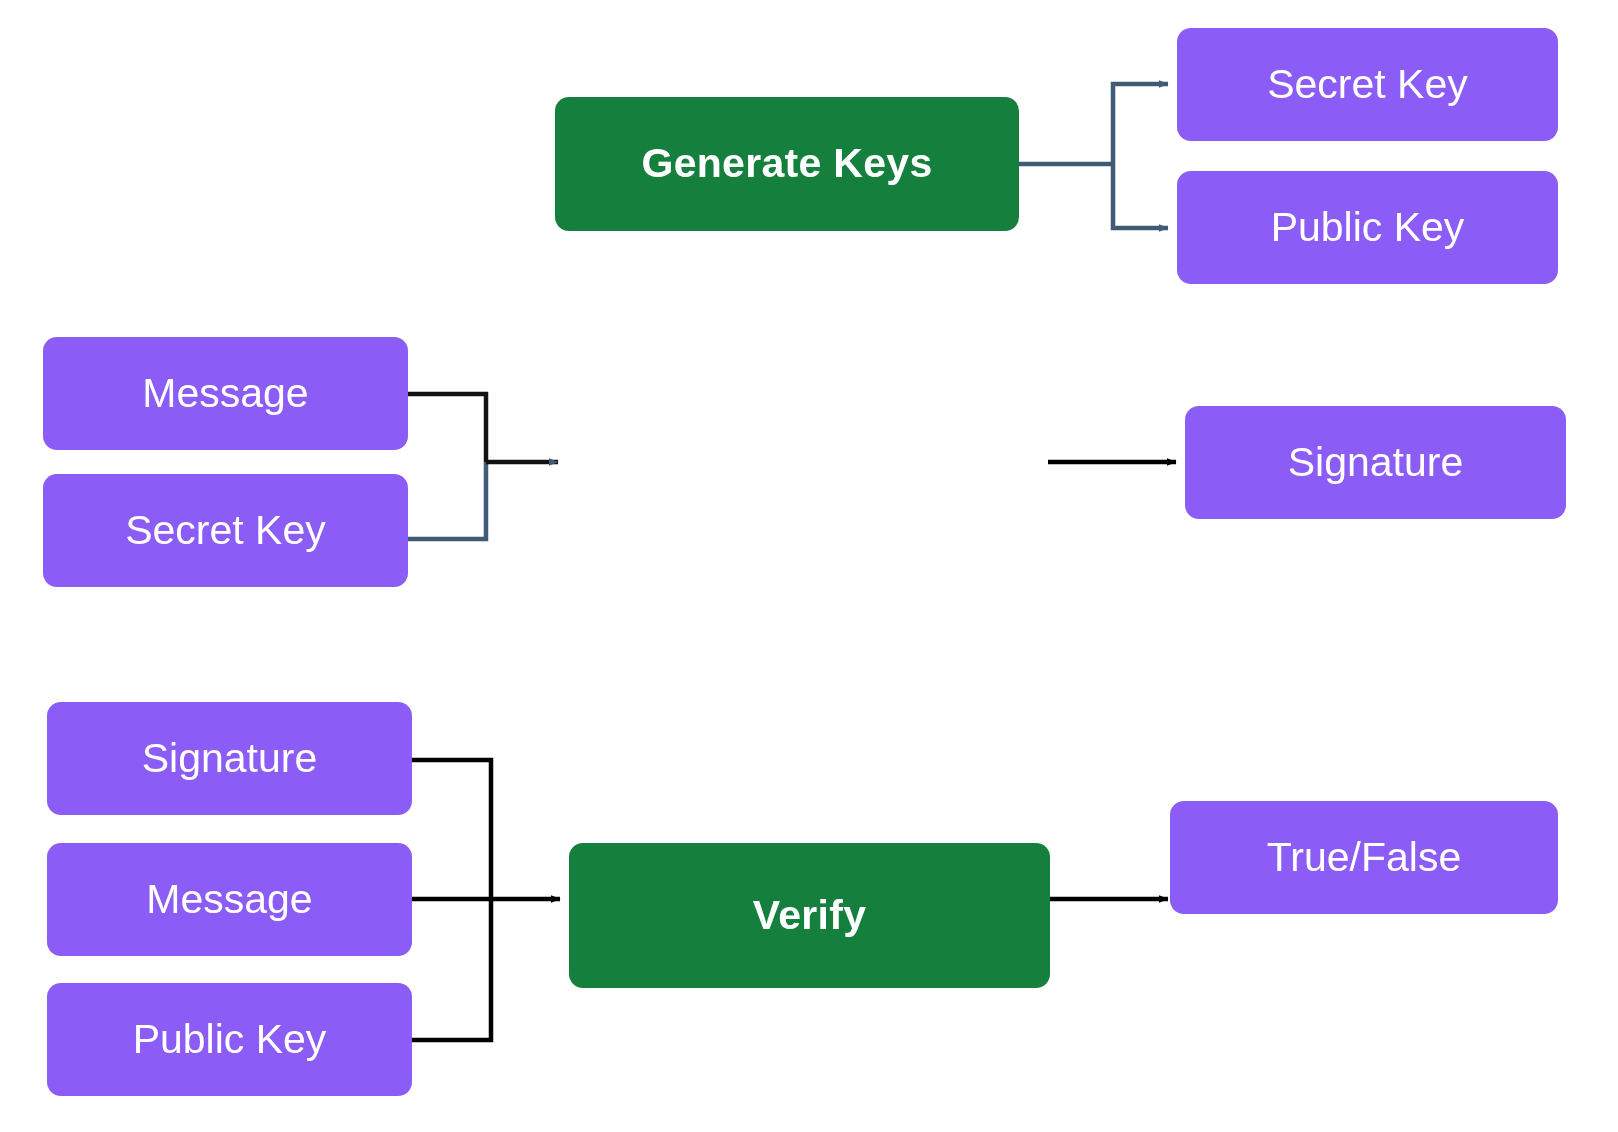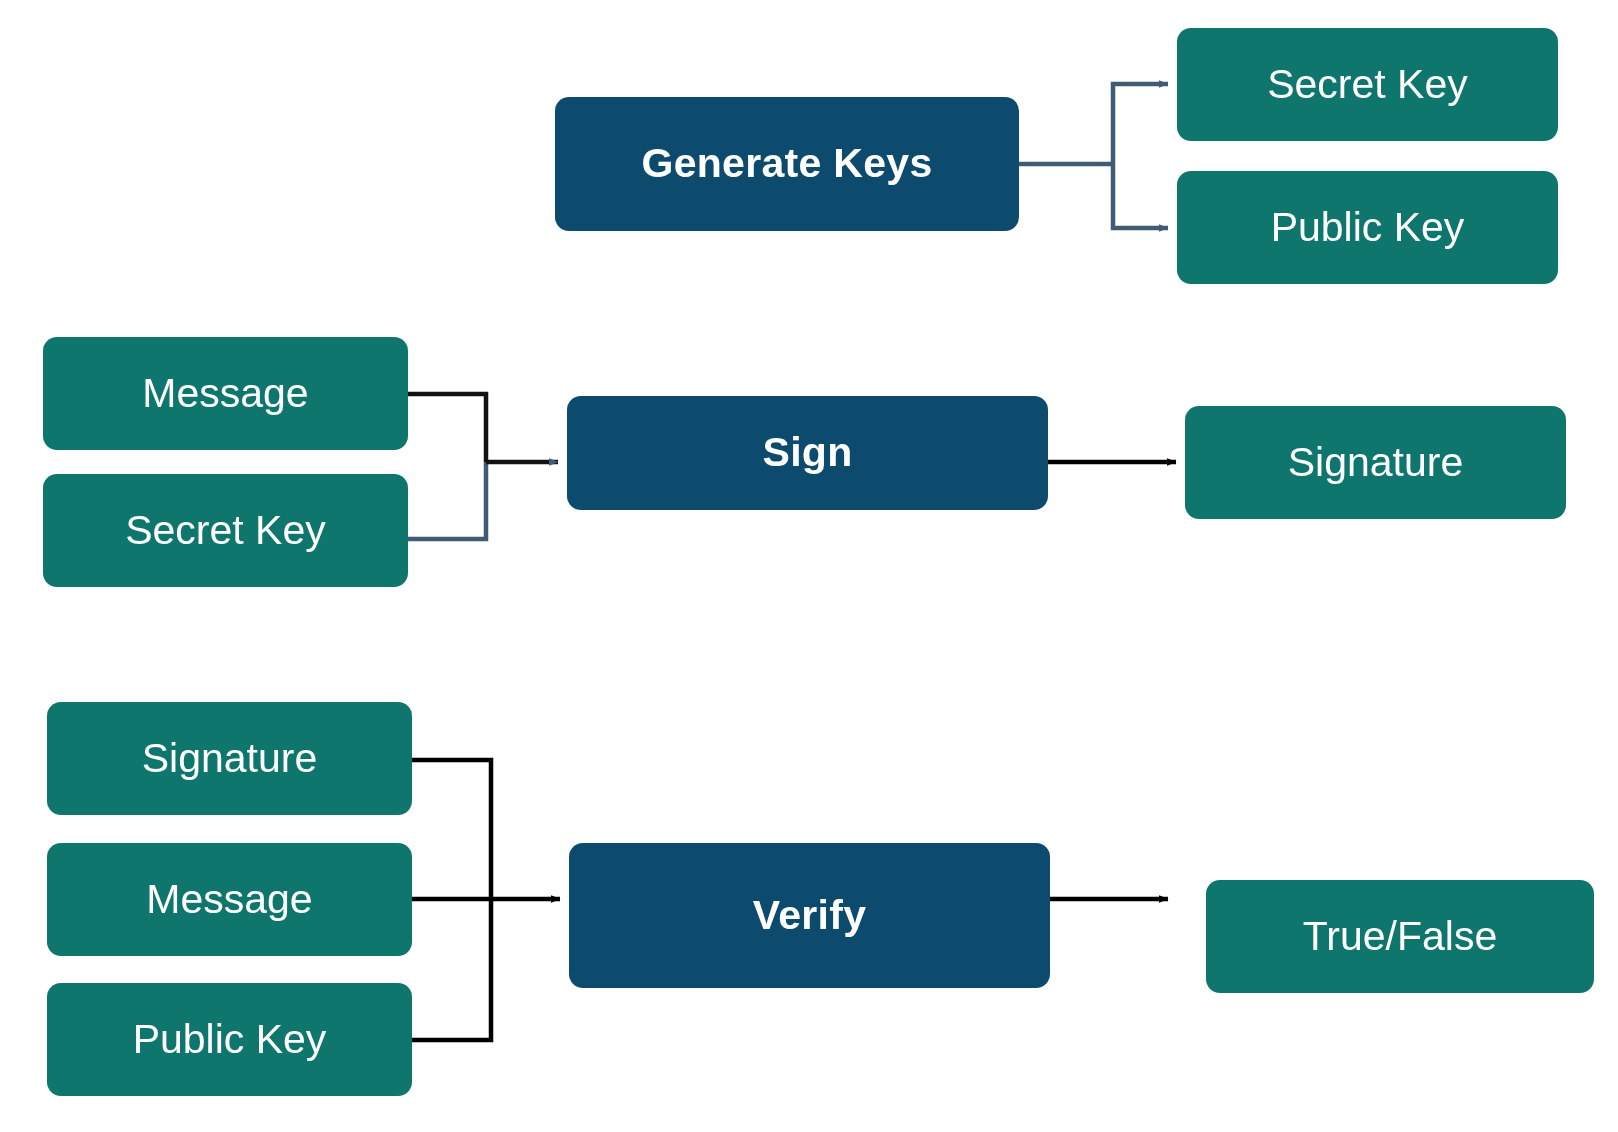--- a/index.html
+++ b/index.html
@@ -23,27 +23,27 @@
     display: flex;
     align-items: center;
     justify-content: center;
     border-radius: 14px;
     color: #ffffff;
     text-align: center;
     line-height: 1.1;
     user-select: none;
   }
   .node.process {
-    background: #0c4a6e;
+    background: #15803d;
     font-weight: bold;
     font-size: 41px;
     letter-spacing: 0.3px;
   }
   .node.data {
-    background: #0f766e;
+    background: #8b5cf6;
     font-weight: normal;
     font-size: 41px;
   }
   .node .node-label {
     display: block;
     padding: 0 14px;
     white-space: nowrap;
   }
   svg.edges {
     position: absolute;
@@ -111,23 +111,20 @@
   </div>
 
   <div class="node data" style="left:43px; top:337px; width:365px; height:113px;">
     <span class="node-label">Message</span>
   </div>
 
   <div class="node data" style="left:43px; top:474px; width:365px; height:113px;">
     <span class="node-label">Secret Key</span>
   </div>
 
-  <div class="node process" style="left:567px; top:396px; width:481px; height:114px;">
-    <span class="node-label">Sign</span>
-  </div>
 
   <div class="node data" style="left:1185px; top:406px; width:381px; height:113px;">
     <span class="node-label">Signature</span>
   </div>
 
   <div class="node data" style="left:47px; top:702px; width:365px; height:113px;">
     <span class="node-label">Signature</span>
   </div>
 
   <div class="node data" style="left:47px; top:843px; width:365px; height:113px;">
@@ -135,17 +132,17 @@
   </div>
 
   <div class="node data" style="left:47px; top:983px; width:365px; height:113px;">
     <span class="node-label">Public Key</span>
   </div>
 
   <div class="node process" style="left:569px; top:843px; width:481px; height:145px;">
     <span class="node-label">Verify</span>
   </div>
 
-  <div class="node data" style="left:1170px; top:880px; width:388px; height:113px;margin-left:36px;">
+  <div class="node data" style="left:1170px; top:801px; width:388px; height:113px;">
     <span class="node-label">True/False</span>
   </div>
 
 </div>
 
 </body></html>

